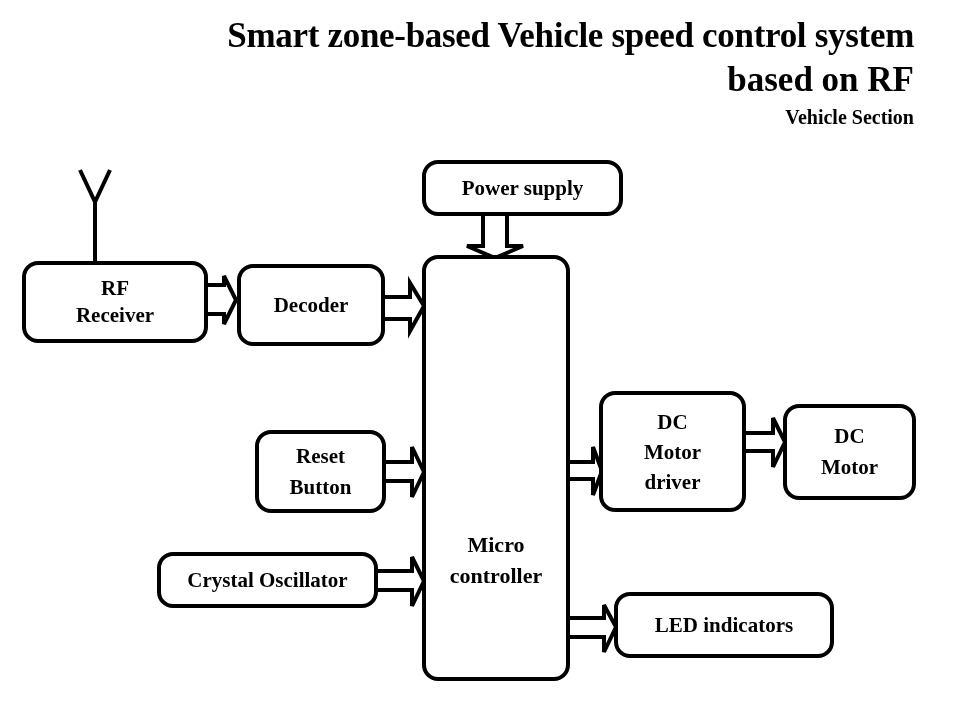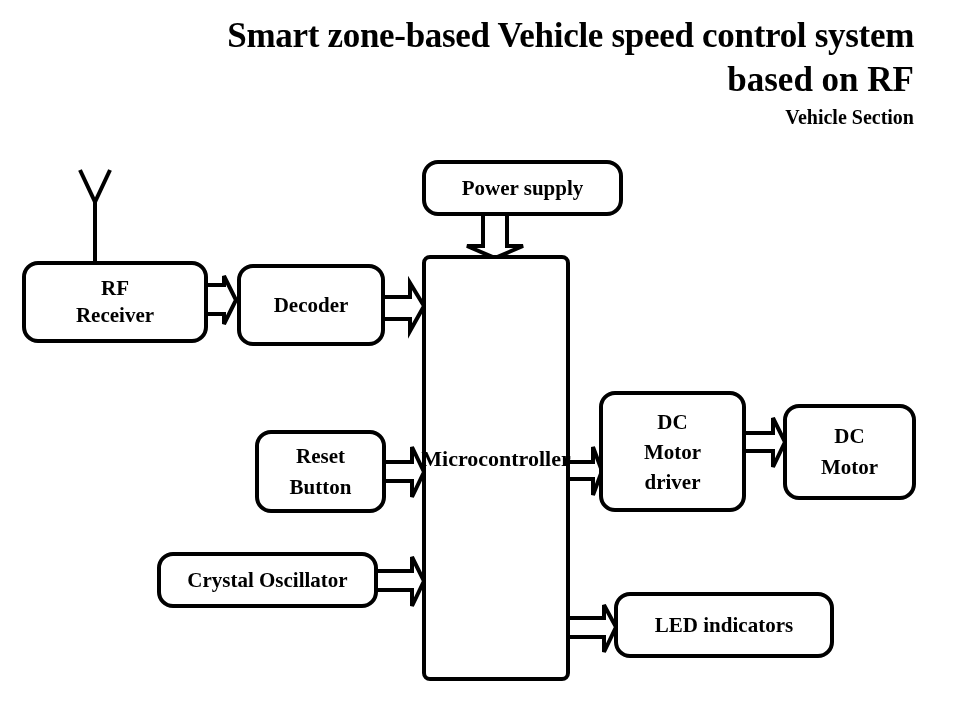--- a/index.html
+++ b/index.html
@@ -69,21 +69,21 @@
 
 <div class="box" style="left:22px; top:261px; width:186px; height:82px; flex-direction:column; line-height:27px;">
   <span>RF</span>
   <span>Receiver</span>
 </div>
 
 <div class="box" style="left:237px; top:264px; width:148px; height:82px;">
   <span>Decoder</span>
 </div>
 
-<div class="box" style="left:422px; top:255px; width:148px; height:426px; border-radius:8px; align-items:flex-start; padding-top:184px; ">
+<div class="box" style="left:422px; top:255px; width:148px; height:426px; border-radius:16px; align-items:flex-start; padding-top:184px; flex-direction:column;">
   <span style="width:100%; text-align:center; font-size:22px;">Micro</span>
   <span style="width:100%; text-align:center; font-size:22px;">controller</span>
 </div>
 
 <div class="box" style="left:255px; top:430px; width:131px; height:83px; flex-direction:column;">
   <span>Reset</span>
   <span>Button</span>
 </div>
 
 <div class="box" style="left:157px; top:552px; width:221px; height:56px;">

